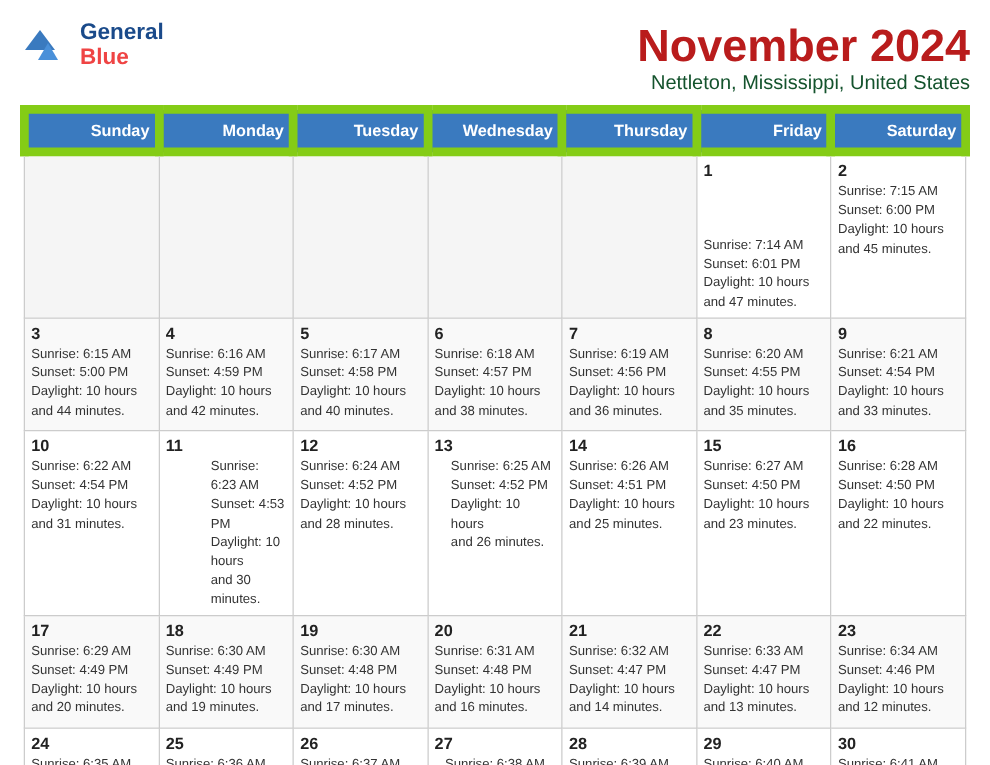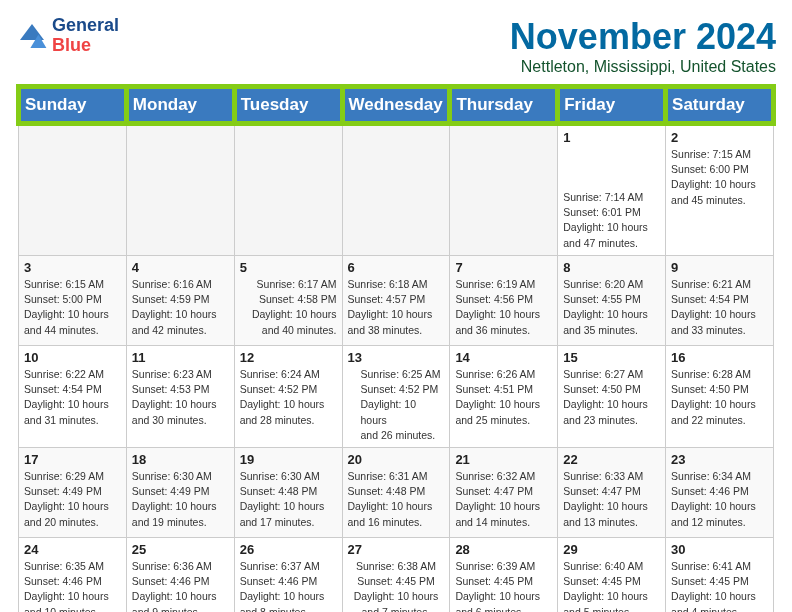--- a/index.html
+++ b/index.html
@@ -12,60 +12,60 @@
     }
     .header-section {
       display: flex;
       justify-content: space-between;
       align-items: flex-start;
       margin-bottom: 8px;
     }
     .logo {
       display: flex;
       align-items: center;
-      gap: 4px;
+      gap: 16px;
     }
     .logo-text {
       font-size: 18px;
       font-weight: bold;
       color: #1a4a8a;
       line-height: 1.1;
     }
     .logo-text span {
       color: #ef4444;
     }
     .logo-icon {
       width: 32px;
       height: 32px;
     }
     .title-section {
       text-align: right;
     }
     .month-title {
       font-size: 36px;
       font-weight: bold;
-      color: #0369a1;
+      color: #b91c1c;
     }
     .location-title {
       font-size: 16px;
       color: #14532d;
     }
     .calendar-table {
       width: 100%;
       border-collapse: collapse;
       table-layout: fixed;
     }
     .calendar-table th {
       background: #3a7abf;
       color: #fff;
-      font-size: 17px;
+      font-size: 13px;
       font-weight: bold;
       padding: 6px 4px;
-      text-align: left;
-      border: 5px solid #84cc16;
+      text-align: right;
+      border: 7px solid #84cc16;
     }
     .calendar-table td {
       border: 1px solid #ccc;
       vertical-align: top;
       padding: 4px 5px;
       height: 90px;
       font-size: 11px;
       color: #222;
       background: #fff;
     }
@@ -153,21 +153,21 @@
         </td>
         <td>
           <div class="day-number">4</div>
           <div class="day-info" style="white-space: pre-line;">Sunrise: 6:16 AM
 Sunset: 4:59 PM
 Daylight: 10 hours
 and 42 minutes.</div>
         </td>
         <td>
           <div class="day-number">5</div>
-          <div class="day-info" style="white-space: pre-line; text-align: right;">Sunrise: 6:17 AM
+          <div class="day-info" style="white-space: pre-line;">Sunrise: 6:17 AM
 Sunset: 4:58 PM
 Daylight: 10 hours
 and 40 minutes.</div>
         </td>
         <td>
           <div class="day-number">6</div>
           <div class="day-info" style="white-space: pre-line;">Sunrise: 6:18 AM
 Sunset: 4:57 PM
 Daylight: 10 hours
 and 38 minutes.</div>
@@ -197,21 +197,21 @@
       <tr>
         <td>
           <div class="day-number">10</div>
           <div class="day-info" style="white-space: pre-line;">Sunrise: 6:22 AM
 Sunset: 4:54 PM
 Daylight: 10 hours
 and 31 minutes.</div>
         </td>
         <td>
           <div class="day-number">11</div>
-          <div class="day-info" style="white-space: pre-line;">Sunrise: 6:23 AM
+          <div class="day-info" style="white-space: pre-line; margin-left: 36px;">Sunrise: 6:23 AM
 Sunset: 4:53 PM
 Daylight: 10 hours
 and 30 minutes.</div>
         </td>
         <td>
           <div class="day-number">12</div>
           <div class="day-info" style="white-space: pre-line;">Sunrise: 6:24 AM
 Sunset: 4:52 PM
 Daylight: 10 hours
 and 28 minutes.</div>

